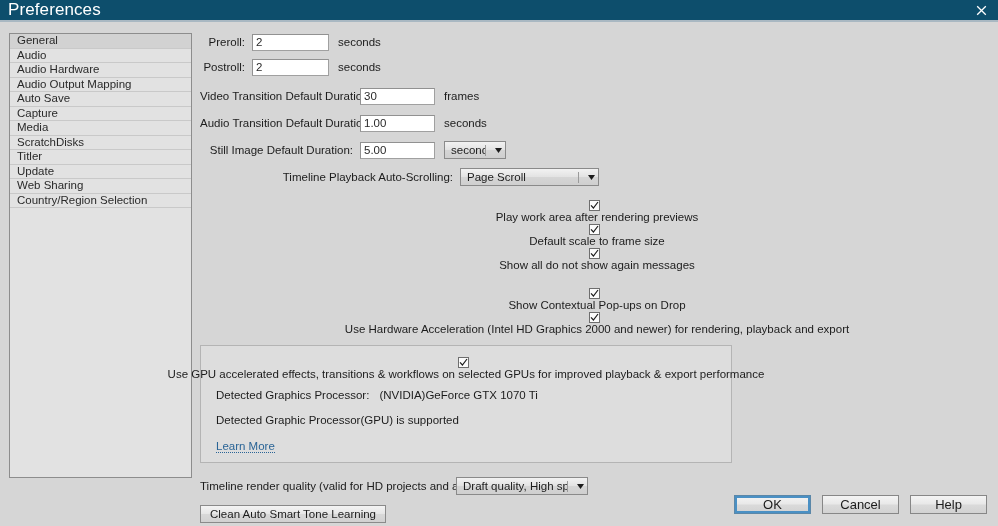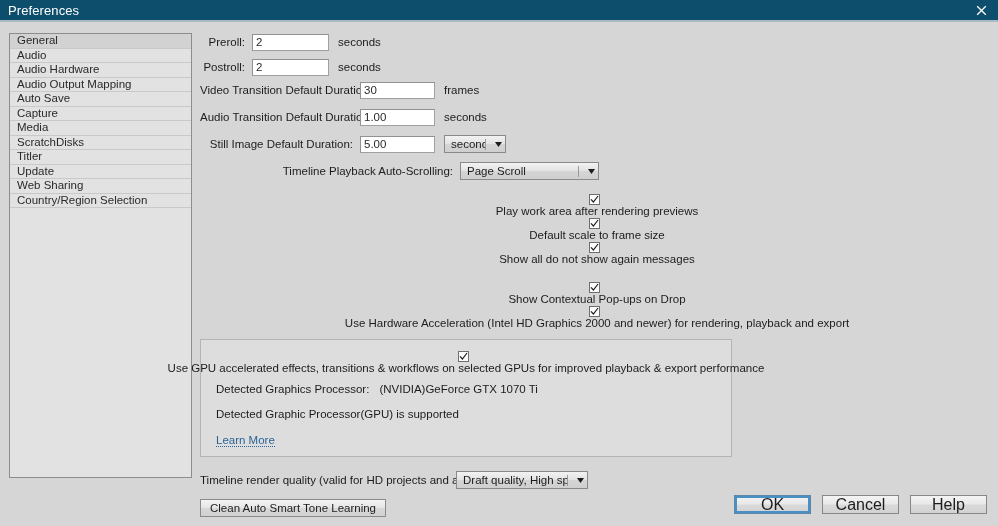--- a/index.html
+++ b/index.html
@@ -25,21 +25,21 @@
     width: 998px;
     height: 20px;
     background: #0d4e6c;
     color: #ffffff;
     display: flex;
     align-items: center;
     justify-content: space-between;
   }
   .titlebar-title {
     padding-left: 8px;
-    font-size: 13px;
+    font-size: 17px;
     letter-spacing: 0.1px;
   }
   .close-btn {
     width: 34px;
     height: 20px;
     display: flex;
     align-items: center;
     justify-content: center;
     cursor: pointer;
   }
@@ -237,21 +237,21 @@
     align-items: flex-start;
   }
   .fbtn {
     box-sizing: border-box;
     width: 77px;
     height: 19px;
     margin-right: 11px;
     background: linear-gradient(180deg, #f4f4f4 0%, #e8e8e8 48%, #dadada 52%, #d2d2d2 100%);
     border: 1px solid #878787;
     font-family: "Liberation Sans", sans-serif;
-    font-size: 16px;
+    font-size: 13px;
     color: #1c1c1c;
     display: flex;
     align-items: center;
     justify-content: center;
     cursor: default;
   }
   .fbtn.default {
     outline: 2px solid #4a90c4;
     outline-offset: -3px;
     border-color: #5b87a8;
@@ -286,21 +286,21 @@
 </div>
 
 <div class="content">
 
   <div class="frow" style="margin-bottom:7px;">
     <div class="flabel" style="width:45px;">Preroll:</div>
     <input class="txtbox" style="width: 77px;" value="2">
     <div class="funit">seconds</div>
   </div>
 
-  <div class="frow" style="margin-bottom:5px;">
+  <div class="frow" style="margin-bottom:11px;">
     <div class="flabel" style="width:45px;">Postroll:</div>
     <input class="txtbox" style="width: 77px;" value="2">
     <div class="funit">seconds</div>
   </div>
 
   <div class="frow" style="margin-bottom:9px;">
     <div class="flabel" style="width:153px;">Video Transition Default Duration:</div>
     <input class="txtbox" style="width: 75px;" value="30">
     <div class="funit">frames</div>
   </div>

